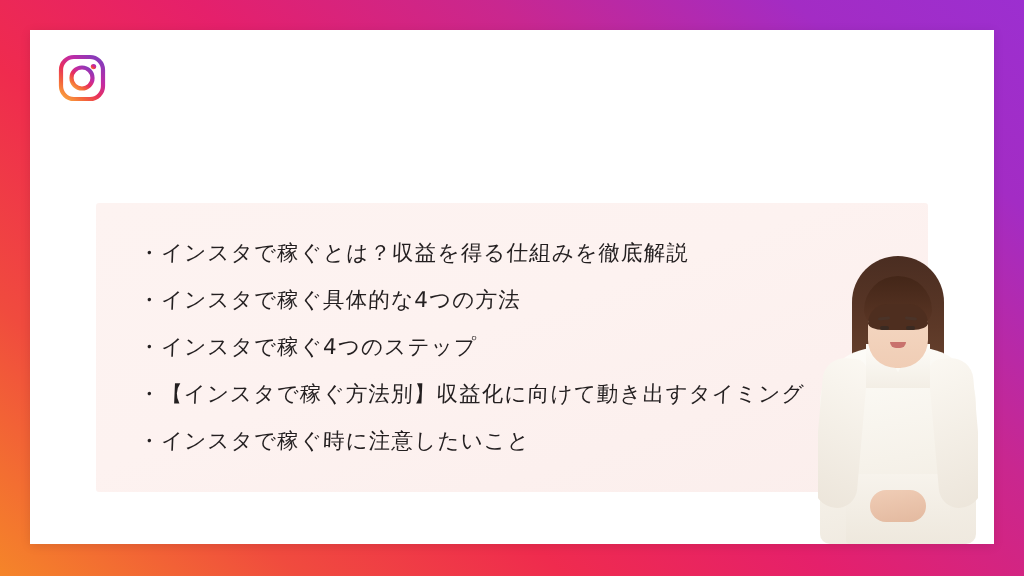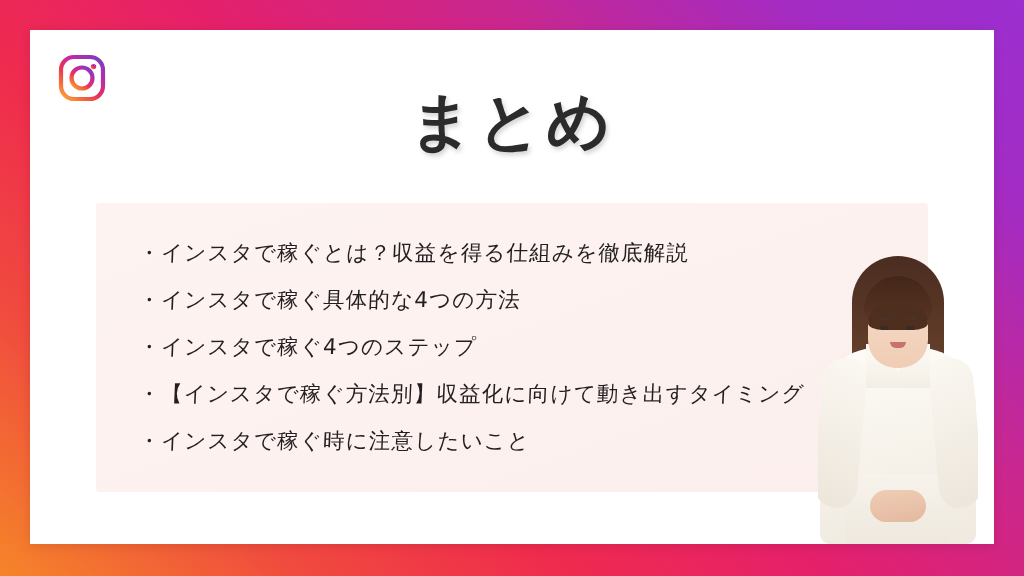--- a/index.html
+++ b/index.html
@@ -200,21 +200,20 @@
             <stop offset="70%" stop-color="#c32aa3"></stop>
             <stop offset="100%" stop-color="#8a3ab9"></stop>
           </linearGradient>
         </defs>
         <rect x="4" y="4" width="42" height="42" rx="13" ry="13" fill="none" stroke="url(#iggrad)" stroke-width="4.2"></rect>
         <circle cx="25" cy="25" r="10.5" fill="none" stroke="url(#iggrad)" stroke-width="4.2"></circle>
         <circle cx="36.5" cy="13.6" r="2.7" fill="url(#iggrad)"></circle>
       </svg>
     </div>
 
-    <div id="title">まとめ</div>
 
     <div id="panel"></div>
 
     <div id="bullets">
       <div class="bullet">
         <span class="btxt">・インスタで稼ぐとは？収益を得る仕組みを徹底解説</span>
       </div>
       <div class="bullet">
         <span class="btxt">・インスタで稼ぐ具体的な4つの方法</span>
       </div>

